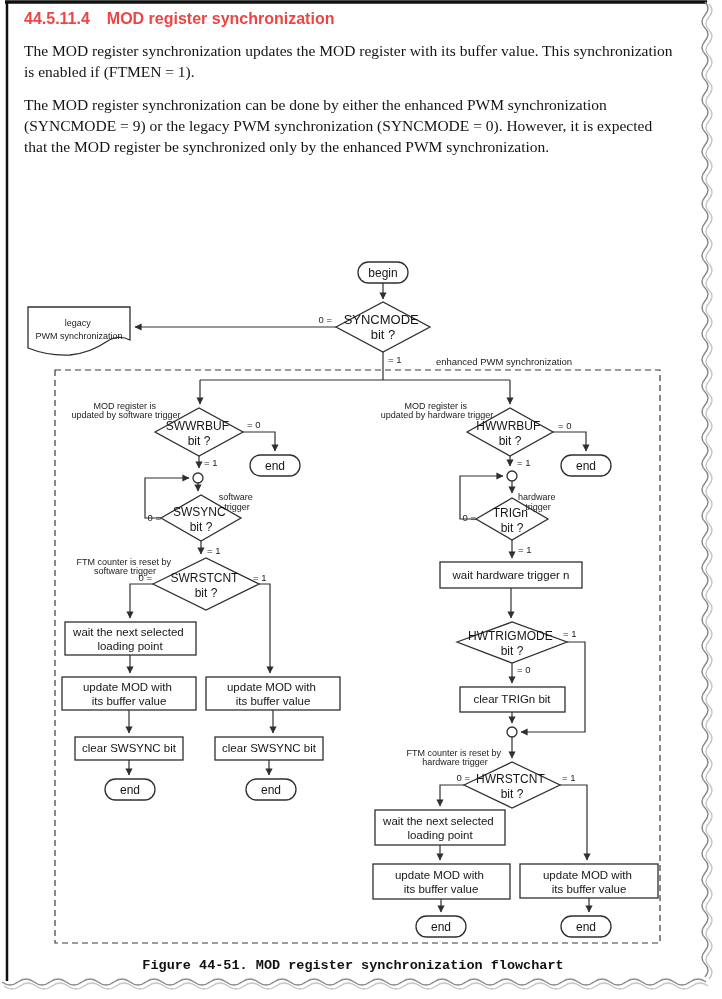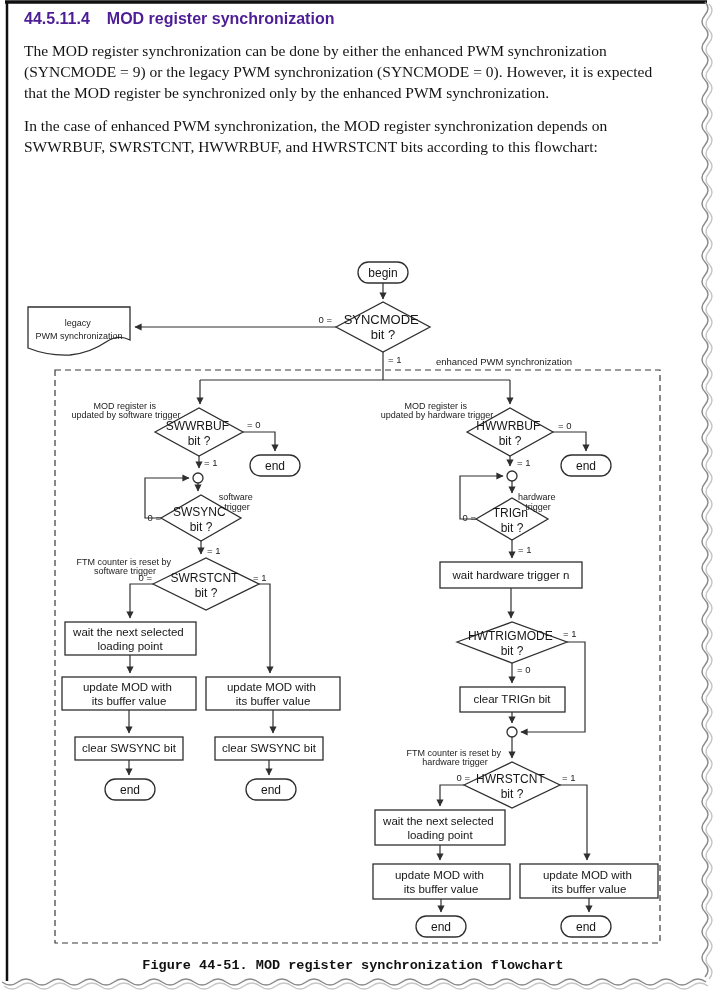--- a/index.html
+++ b/index.html
@@ -1,20 +1,20 @@
 <!DOCTYPE html>
 <html><head>
 <meta charset="utf-8">
 <style>
   html,body{margin:0;padding:0;background:#fff;}
   .page{position:relative;width:722px;height:999px;background:#fff;overflow:hidden;
         font-family:"Liberation Serif",serif;color:#141414;}
   .content{position:absolute;left:24px;top:10px;width:650px;}
   .heading{font-family:"Liberation Sans",sans-serif;font-weight:bold;font-size:16px;
-           margin:0;color:#4c1d95;}
+           margin:0;color:#ef4444;}
   .heading .num{display:inline-block;}
   .heading .ttl{display:inline-block;margin-left:17px;}
   .para{font-size:15.5px;line-height:21px;margin:12px 0 0 0;}
   .caption{position:absolute;left:9px;top:958px;width:688px;text-align:center;
            font-family:Liberation Mono, monospace;font-weight:bold;font-size:13.5px;color:#111;}
   svg{position:absolute;left:0;top:0;}
   .flow{top:0;}
   
   .nt  {font:12px "Liberation Sans",sans-serif;fill:#161616;text-anchor:middle;}
   .ntl {font:13px "Liberation Sans",sans-serif;fill:#161616;text-anchor:middle;}
@@ -30,22 +30,22 @@
   .tear2{fill:none;stroke:#c6c6c6;stroke-width:1.4;}
   .border{stroke:#101010;}
 </style>
 </head>
 <body>
 
 <div class="page">
 
   <div class="content">
     <h1 class="heading"><span class="num">44.5.11.4</span><span class="ttl">MOD register synchronization</span></h1>
+    <p class="para">The MOD register synchronization updates the MOD register with its buffer value. This synchronization is enabled if (FTMEN = 1).</p>
     <p class="para">The MOD register synchronization can be done by either the enhanced PWM synchronization (SYNCMODE = 9) or the legacy PWM synchronization (SYNCMODE = 0). However, it is expected that the MOD register be synchronized only by the enhanced PWM synchronization.</p>
-    <p class="para">In the case of enhanced PWM synchronization, the MOD register synchronization depends on SWWRBUF, SWRSTCNT, HWWRBUF, and HWRSTCNT bits according to this flowchart:</p>
   </div>
 
   <svg class="flow" width="722" height="999" viewBox="0 0 722 999">
     <defs>
       <marker id="ah" markerWidth="7" markerHeight="7" refX="5.5" refY="3" orient="auto">
         <path d="M0,0 L6,3 L0,6 Z" fill="#2f2f2f"></path>
       </marker>
     </defs>
 
     <rect class="dashed" x="55" y="370" width="605" height="573"></rect>

